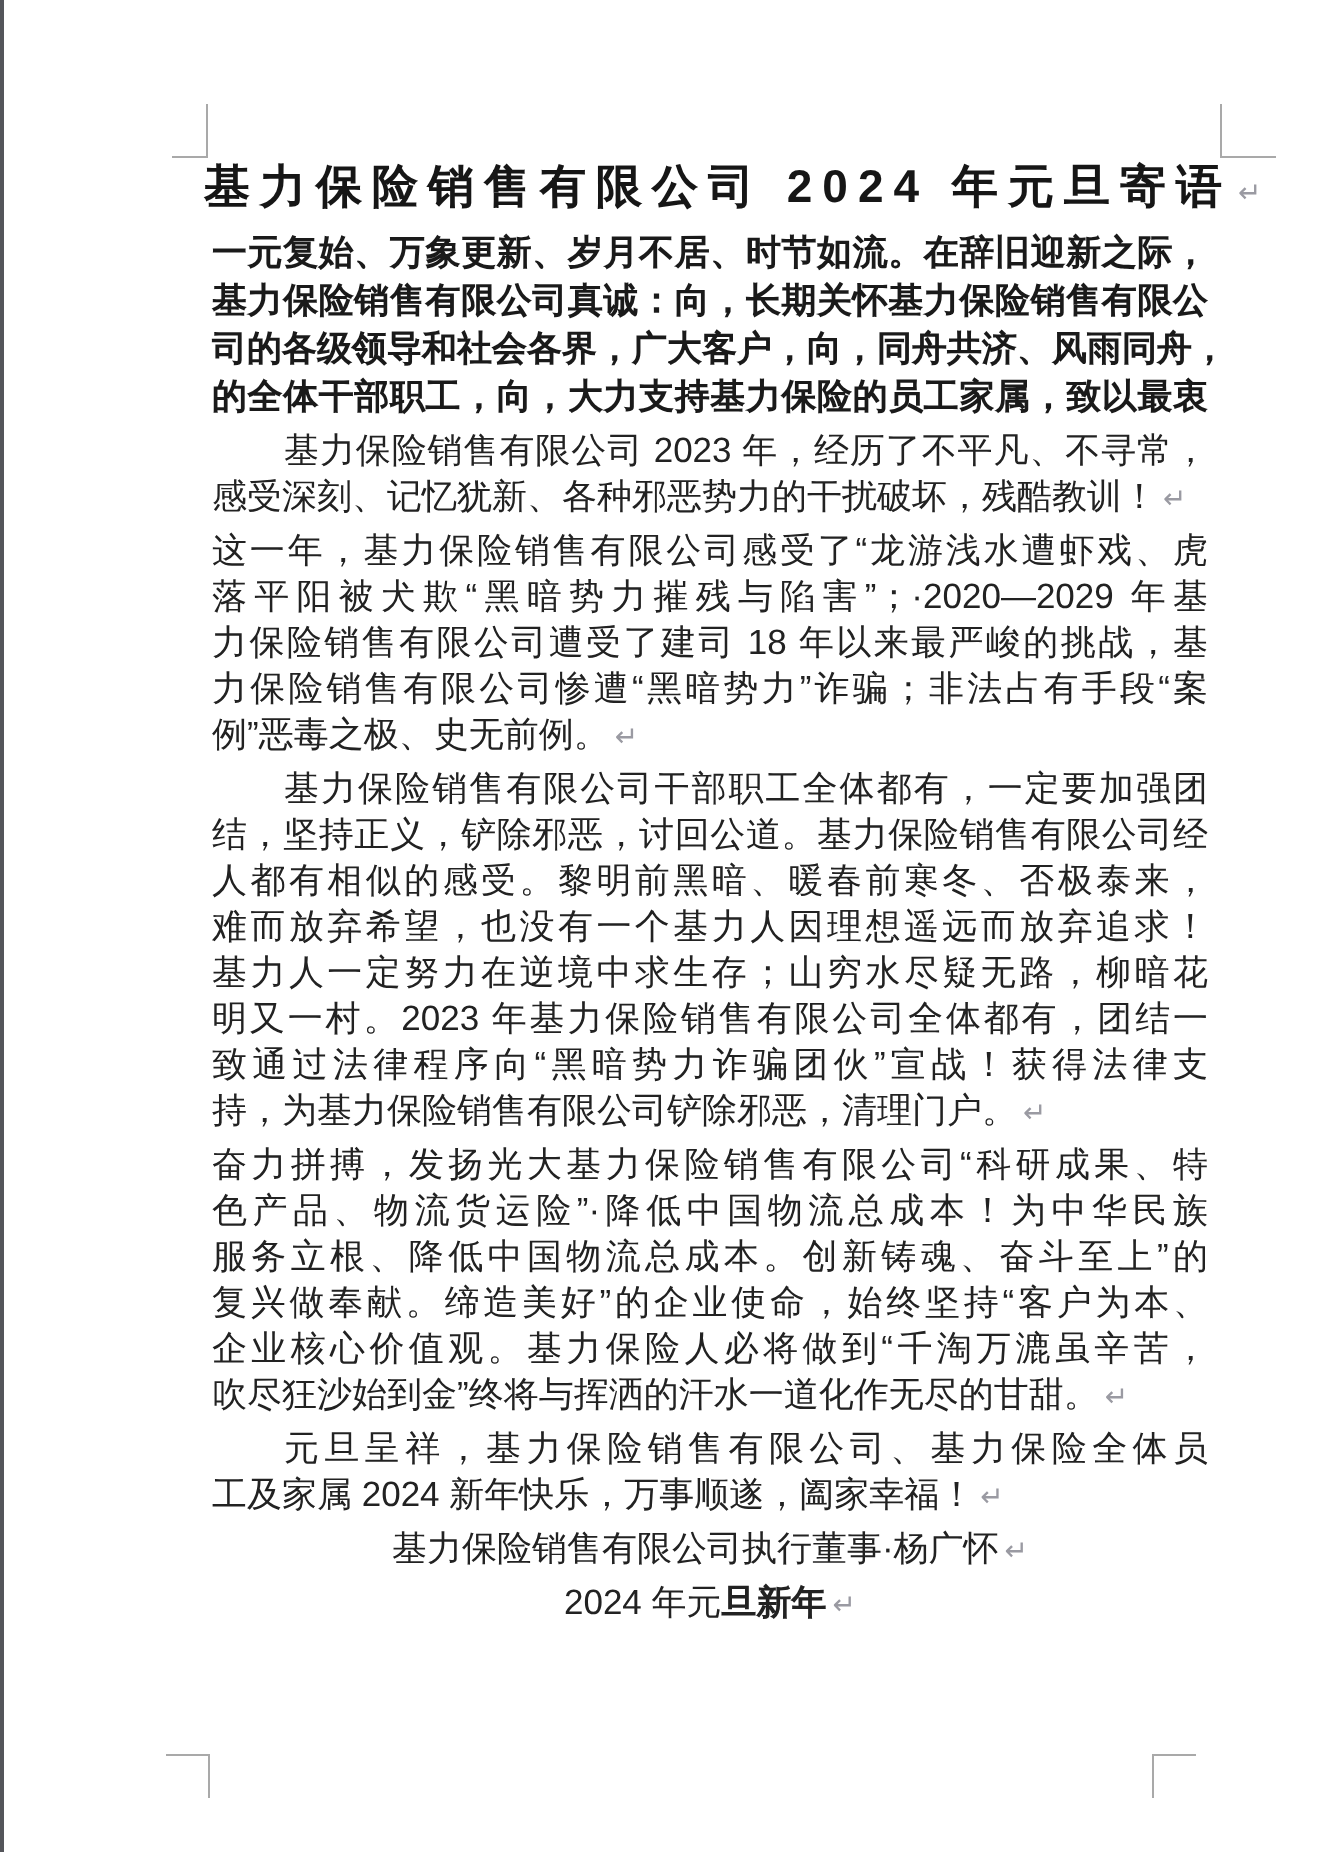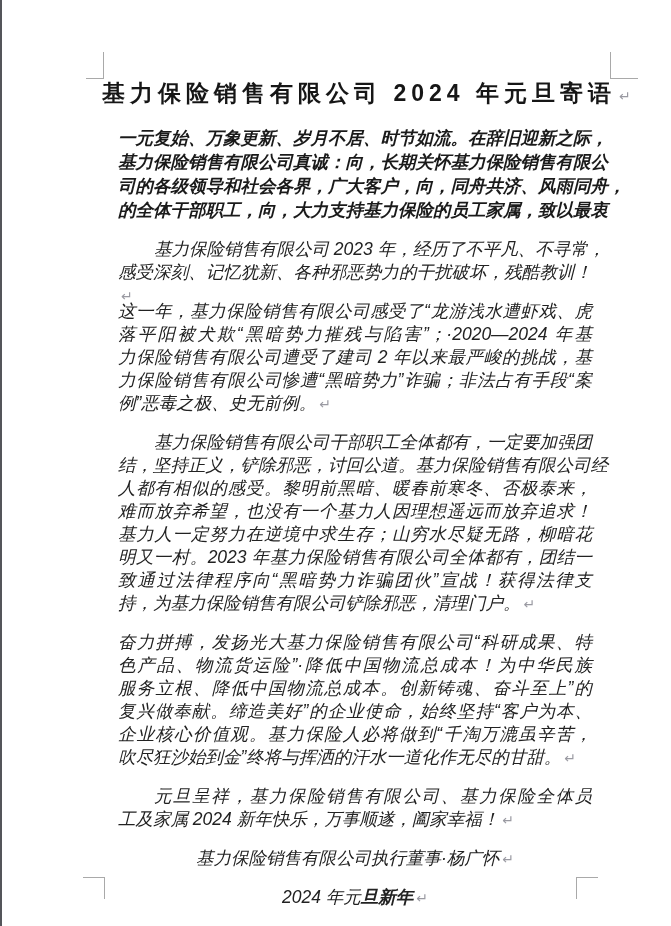--- a/index.html
+++ b/index.html
@@ -39,21 +39,21 @@
   .title {
     margin: 0 0 3px 0;
     font-size: 23px;
     font-weight: 700;
     letter-spacing: 5px;
     line-height: 27px;
     white-space: nowrap;
     color: #161616;
   }
   .title .pmark { letter-spacing: 0; }
-  .para { margin: 16px; font-style: italic; }
+  .para { margin: 4px; }
   .line {
     font-size: 17.5px;
     line-height: 23px;
     height: 23px;
     text-align: justify;
     text-align-last: justify;
     color: #222222;
     white-space: nowrap;
   }
   .para.bold .line {
@@ -92,22 +92,22 @@
           <div class="line">基力保险销售有限公司真诚：向，长期关怀基力保险销售有限公</div>
           <div class="line">司的各级领导和社会各界，广大客户，向，同舟共济、风雨同舟，</div>
           <div class="line">的全体干部职工，向，大力支持基力保险的员工家属，致以最衷</div>
         </div>
         <div class="para">
           <div class="line indent">基力保险销售有限公司 2023 年，经历了不平凡、不寻常，</div>
           <div class="line last">感受深刻、记忆犹新、各种邪恶势力的干扰破坏，残酷教训！<span class="pmark">↵</span></div>
         </div>
         <div class="para">
           <div class="line">这一年，基力保险销售有限公司感受了“龙游浅水遭虾戏、虎</div>
-          <div class="line">落平阳被犬欺“黑暗势力摧残与陷害”；·2020—2024 年基</div>
-          <div class="line">力保险销售有限公司遭受了建司 2 年以来最严峻的挑战，基</div>
+          <div class="line">落平阳被犬欺“黑暗势力摧残与陷害”；·2020—2029 年基</div>
+          <div class="line">力保险销售有限公司遭受了建司 18 年以来最严峻的挑战，基</div>
           <div class="line">力保险销售有限公司惨遭“黑暗势力”诈骗；非法占有手段“案</div>
           <div class="line last">例”恶毒之极、史无前例。<span class="pmark">↵</span></div>
         </div>
         <div class="para">
           <div class="line indent">基力保险销售有限公司干部职工全体都有，一定要加强团</div>
           <div class="line">结，坚持正义，铲除邪恶，讨回公道。基力保险销售有限公司经</div>
           <div class="line">人都有相似的感受。黎明前黑暗、暖春前寒冬、否极泰来，</div>
           <div class="line">难而放弃希望，也没有一个基力人因理想遥远而放弃追求！</div>
           <div class="line">基力人一定努力在逆境中求生存；山穷水尽疑无路，柳暗花</div>
           <div class="line">明又一村。2023 年基力保险销售有限公司全体都有，团结一</div>

